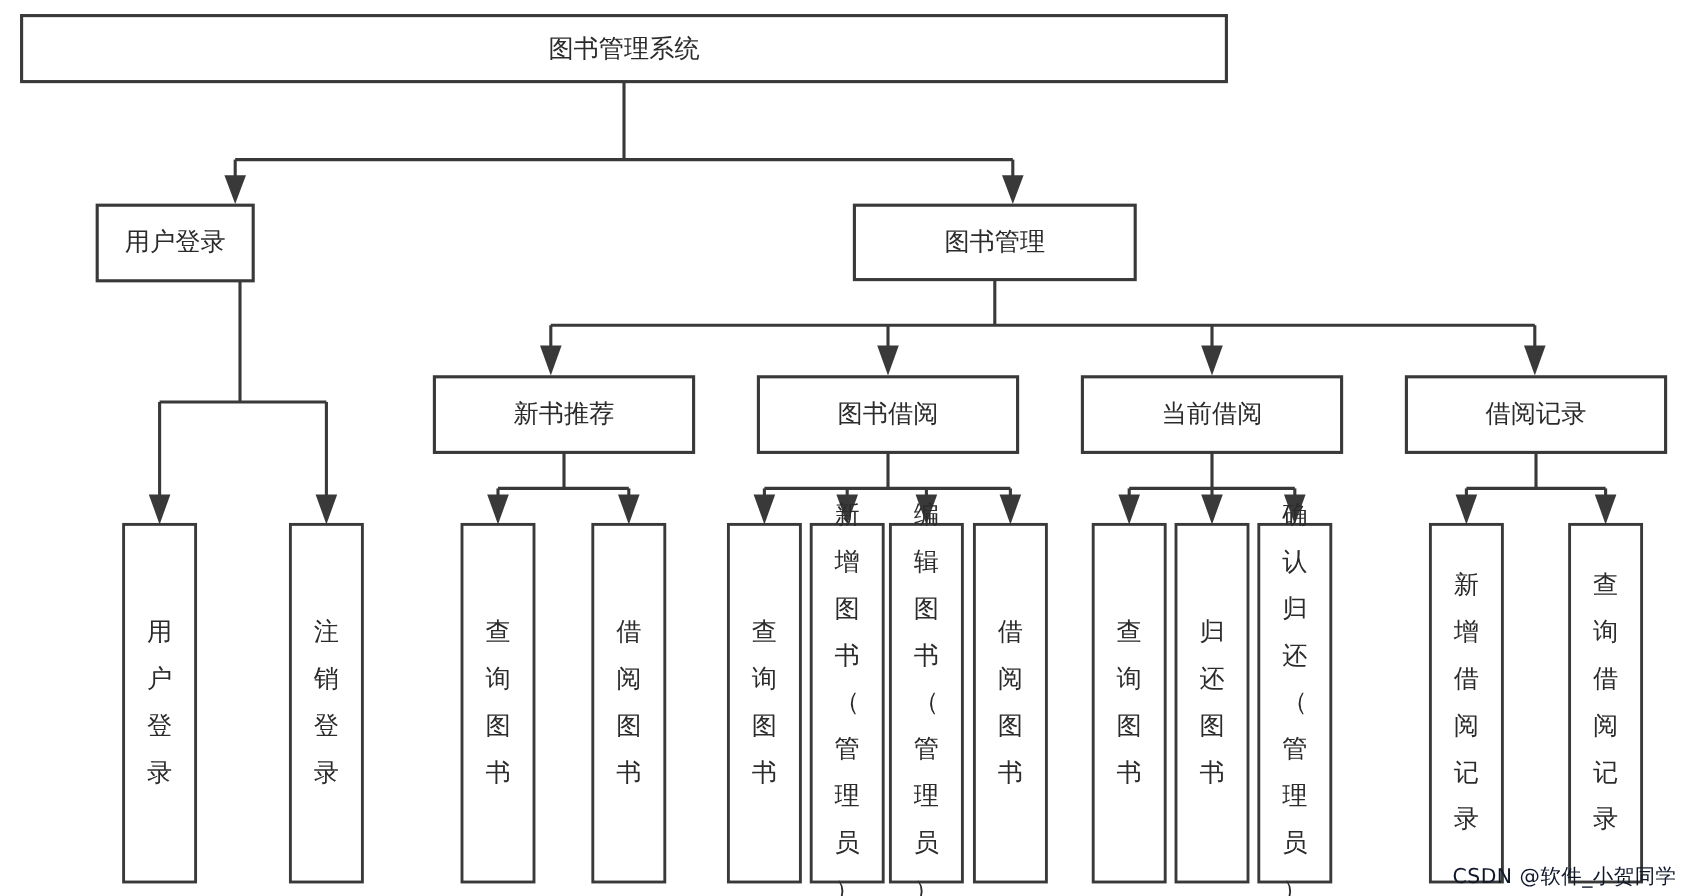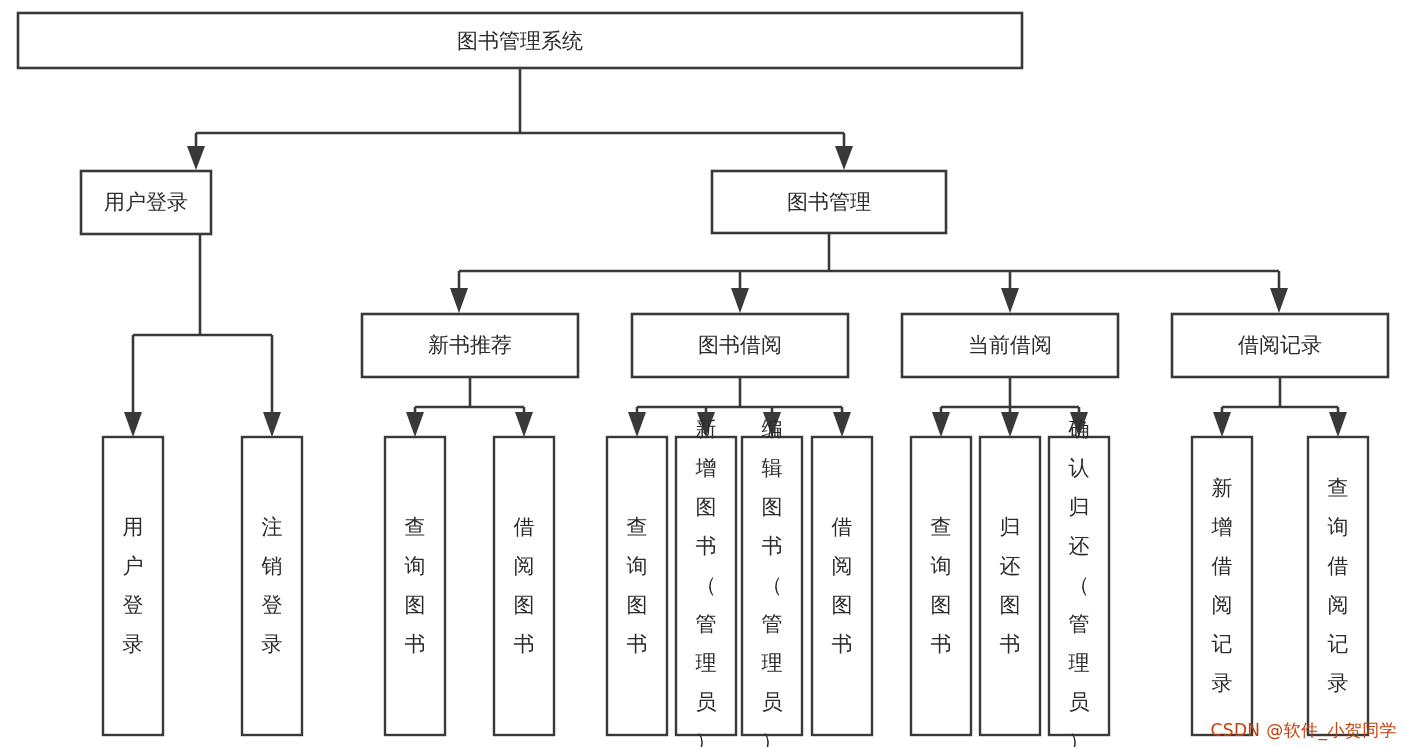--- a/index.html
+++ b/index.html
@@ -55,21 +55,21 @@
     font-family: "DejaVu Sans", "Liberation Sans", sans-serif;
     font-size: 21px;
     text-anchor: middle;
   }
   .watermark {
     position: absolute;
     right: 8px;
     bottom: 5px;
     font-family: "DejaVu Sans", "Liberation Sans", sans-serif;
     font-size: 17px;
-    color: #c2410c;
+    color: #0f172a;
     letter-spacing: 0.4px;
     white-space: nowrap;
     user-select: none;
   }
 </style>
 </head>
 <body>
 
 <div id="diagram-root">
   <svg class="diagram" viewBox="0 0 1405 747" xmlns="http://www.w3.org/2000/svg">

